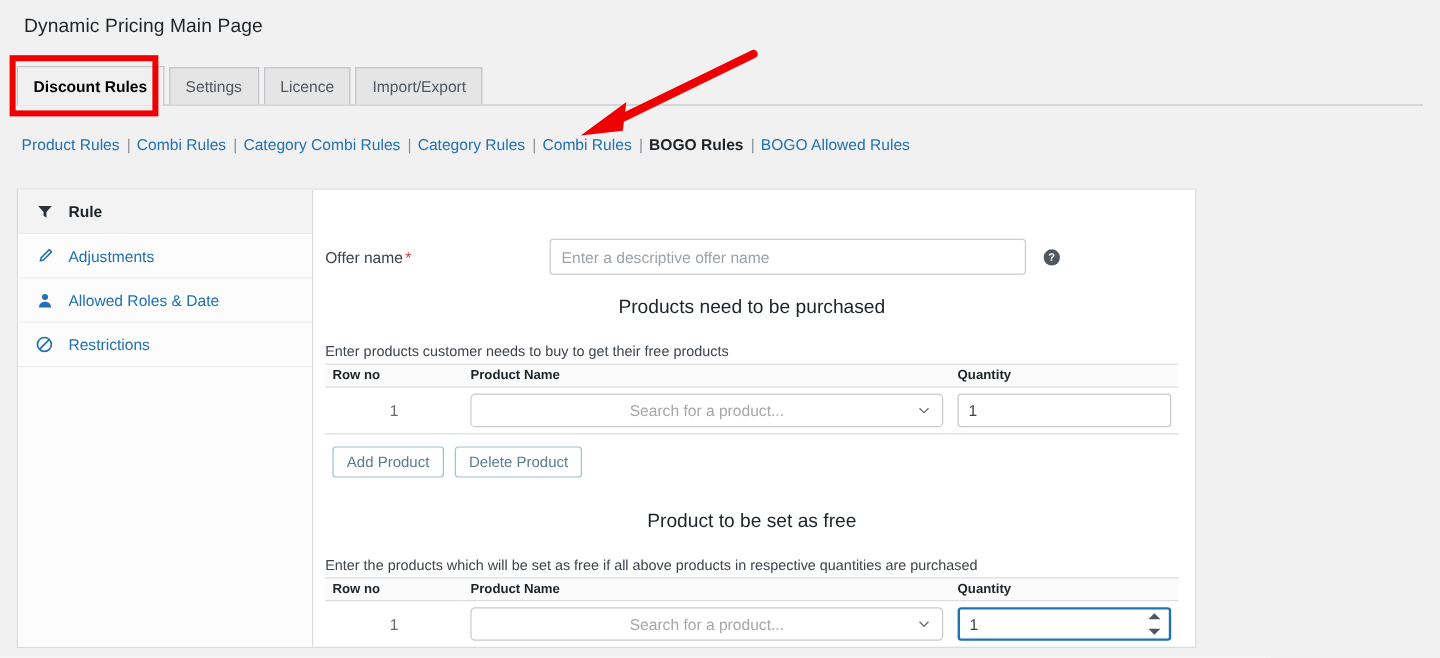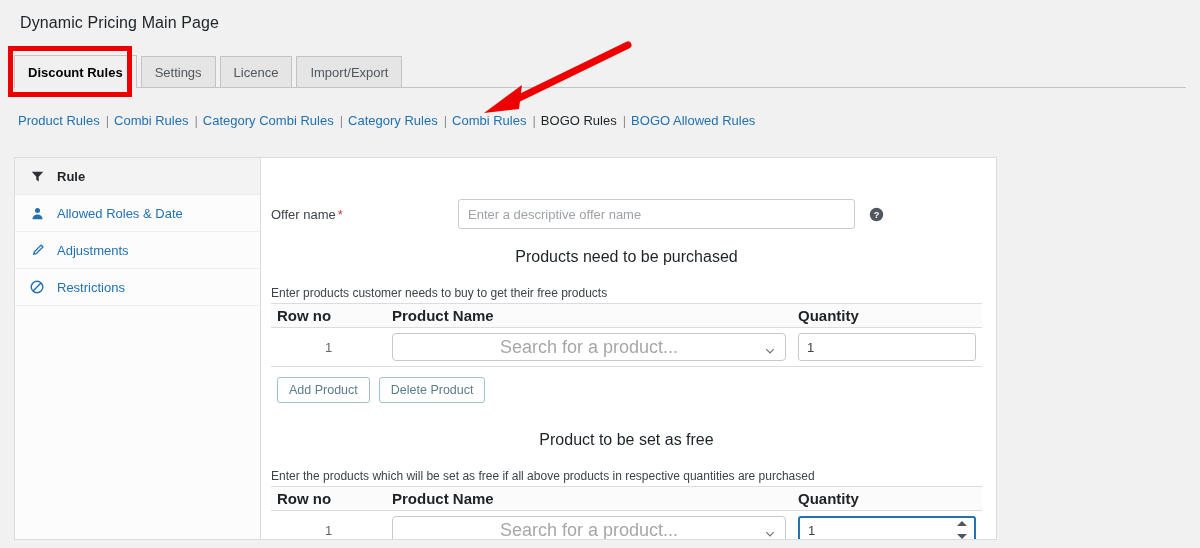--- a/index.html
+++ b/index.html
@@ -90,21 +90,21 @@
     align-items: center;
     white-space: nowrap;
   }
   .subnav a {
     color: #2271b1;
     text-decoration: none;
     cursor: pointer;
   }
   .subnav a.current {
     color: #1d2327;
-    font-weight: 400;
+    font-weight: 700;
   }
   .subnav .sep {
     color: #8c8f94;
     margin: 0 5px 0 6px;
   }
 
   
   .panel {
     position: absolute;
     left: 14px;
@@ -203,21 +203,21 @@
     color: #3c434a;
     margin-bottom: 3px;
   }
 
   table.prod-table {
     width: 100%;
     border-collapse: collapse;
     table-layout: fixed;
   }
   table.prod-table th {
-    font-size: 15px;
+    font-size: 11px;
     font-weight: 700;
     color: #1d2327;
     text-align: left;
     background: #fbfbfb;
     border-top: 1px solid #dcdcde;
     border-bottom: 1px solid #dcdcde;
     padding: 3px 6px;
     height: 19px;
   }
   table.prod-table td {
@@ -236,21 +236,21 @@
 
   .select2 {
     position: relative;
     height: 28px;
     border: 1px solid #c6c9cd;
     border-radius: 4px;
     background: #fff;
     display: flex;
     align-items: center;
     justify-content: center;
-    font-size: 18px;
+    font-size: 13px;
     color: #a7a7a7;
     cursor: pointer;
   }
   .select2 .chev {
     position: absolute;
     right: 9px;
     top: 50%;
     transform: translateY(-50%);
     width: 12px; height: 12px;
   }
@@ -358,34 +358,34 @@
         <svg width="13" height="13" viewBox="0 0 16 16">
             <path d="M1 2h14l-5.5 6.3V14L6.5 12V8.3z" fill="#2c3338"></path>
           </svg>
       </span>
       <span>Rule</span>
     </div>
 
     <div class="side-item">
       <span class="side-ico">
         <svg width="13" height="13" viewBox="0 0 16 16">
+            <path d="M12.4 1.3l2.3 2.3-8.3 8.3-3 .7.7-3z" fill="none" stroke="#2271b1" stroke-width="1.6"></path>
+          </svg>
+      </span>
+      <span>Adjustments</span>
+    </div>
+
+    <div class="side-item">
+      <span class="side-ico">
+        <svg width="13" height="13" viewBox="0 0 16 16">
             <circle cx="8" cy="4.3" r="3.1" fill="#2271b1"></circle>
             <path d="M1.8 15c0-3.6 2.8-5.8 6.2-5.8S14.2 11.4 14.2 15z" fill="#2271b1"></path>
           </svg>
       </span>
       <span>Allowed Roles &amp; Date</span>
-    </div>
-
-    <div class="side-item">
-      <span class="side-ico">
-        <svg width="13" height="13" viewBox="0 0 16 16">
-            <path d="M12.4 1.3l2.3 2.3-8.3 8.3-3 .7.7-3z" fill="none" stroke="#2271b1" stroke-width="1.6"></path>
-          </svg>
-      </span>
-      <span>Adjustments</span>
     </div>
 
     <div class="side-item">
       <span class="side-ico">
         <svg width="14" height="14" viewBox="0 0 16 16">
             <circle cx="8" cy="8" r="6.6" fill="none" stroke="#2271b1" stroke-width="1.6"></circle>
             <line x1="3.5" y1="12.5" x2="12.5" y2="3.5" stroke="#2271b1" stroke-width="1.6"></line>
           </svg>
       </span>
       <span>Restrictions</span>

